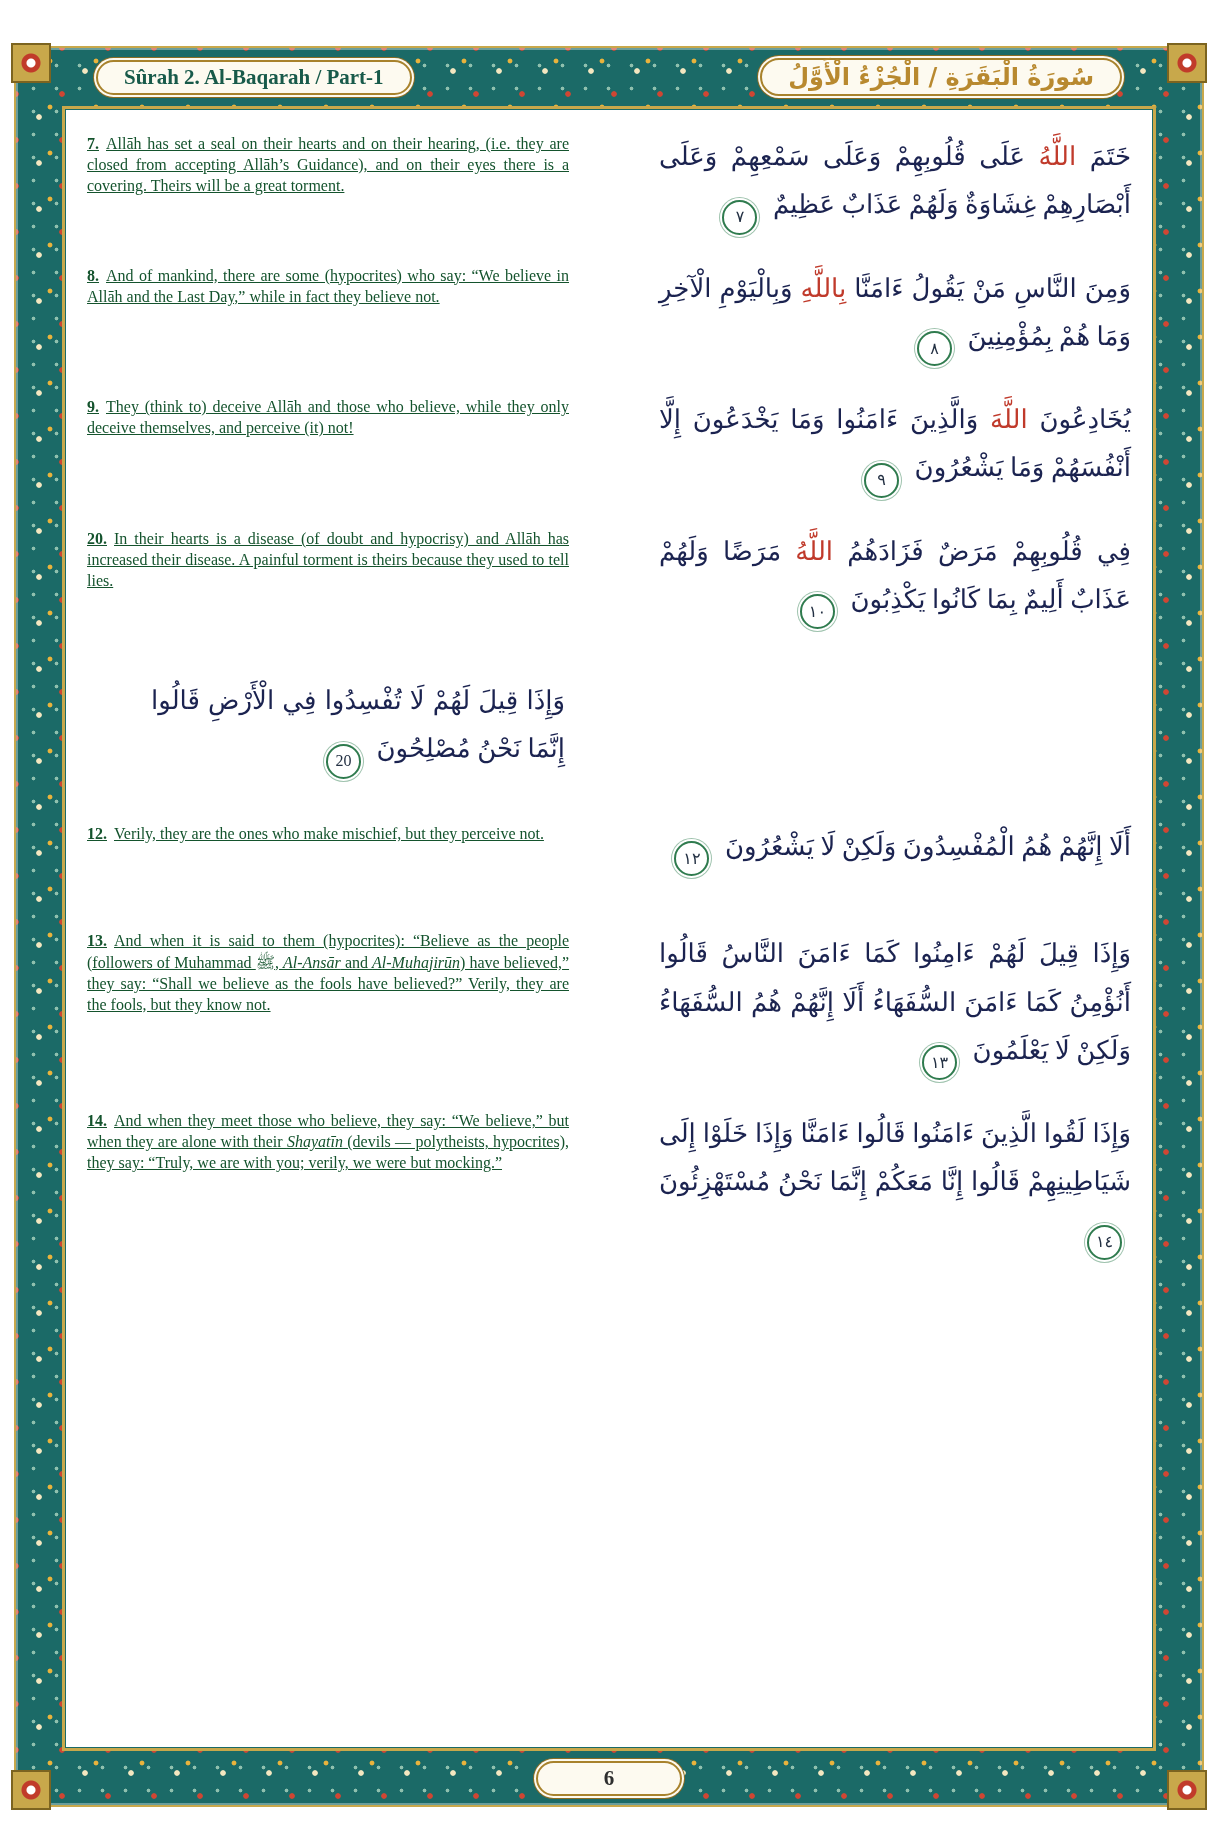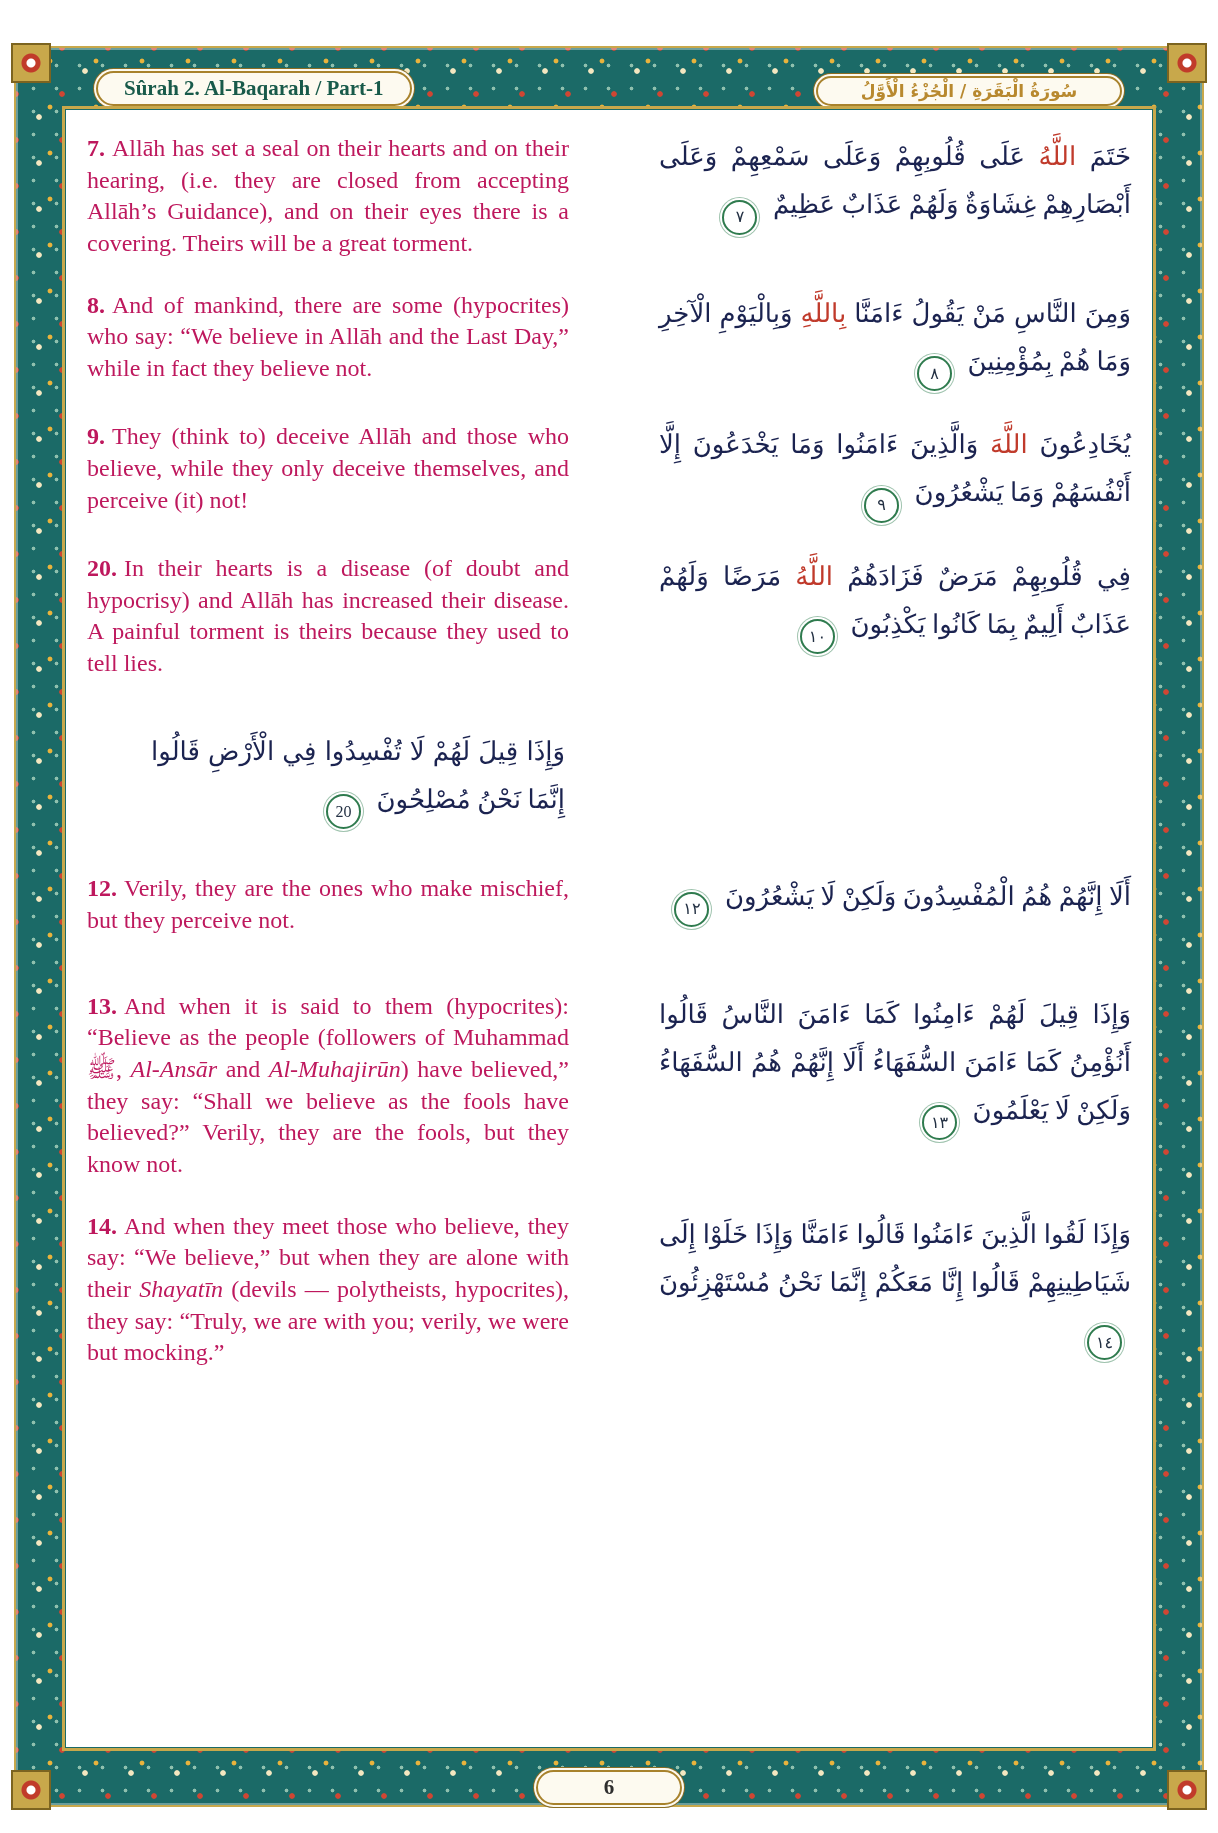--- a/index.html
+++ b/index.html
@@ -26,52 +26,53 @@
     padding:0 46px;
   }
   .corner{
     position:absolute;width:40px;height:40px;z-index:3;
     background:radial-gradient(circle,#ffffff 4px,#c13b2a 5px 9px,var(--gold,#c8a84b) 10px);
     border:2px solid #7c6420;box-sizing:border-box;
   }
   .corner.tl{top:-5px;left:-5px}.corner.tr{top:-5px;right:-5px}
   .corner.bl{bottom:-5px;left:-5px}.corner.br{bottom:-5px;right:-5px}
 
-  .band{display:flex;align-items:flex-end;box-sizing:border-box}
+  .band{display:flex;align-items:center;box-sizing:border-box}
   .band.top{height:58px;justify-content:space-between;padding:0 34px}
   .band.bottom{height:54px;justify-content:center}
 
   .cartouche{
     background:#fdfaf0;border:2px solid #a8822c;border-radius:24px;
     box-shadow:0 0 0 2px #fdfaf0,0 0 0 3px #8a6d24;
     padding:3px 26px;white-space:nowrap;
   }
   .cartouche.en{color:var(--header_text,#185a4a);font-weight:bold;font-size:21px;}
   .cartouche.ar{
-    color:var(--header_gold,#b8892f);font-weight:bold;font-size:17px;
+    color:var(--header_gold,#b8892f);font-weight:bold;font-size:24px;
     font-family:"DejaVu Sans",sans-serif;direction:rtl;min-width:250px;text-align:center;
   }
   .cartouche.pagenum{min-width:90px;text-align:center;font-size:21px;color:#2e2e2e;font-weight:bold;}
 
   .inner{
     flex:1;background:#ffffff;box-sizing:border-box;
     border:3px solid var(--gold,#c8a84b);
     box-shadow:inset 0 0 0 1px var(--frame_teal,#1b6a67);
     padding:24px 18px 20px 22px;
     overflow:hidden;
   }
   .verse-row{display:grid;grid-template-columns:482px 1fr;column-gap:26px;margin-bottom:30px;}
   .verse-row:nth-child(4){margin-bottom:48px}
   .verse-row:nth-child(5){margin-bottom:44px}
   .verse-row:nth-child(6){margin-bottom:54px}
   .verse-row:last-child{margin-bottom:0}
 
   .english{
-    font-size:24px;line-height:1.32;color:#be185d;
+    font-size:16px;line-height:1.32;color:#14532d;
     text-align:justify;
+    text-decoration:underline;
   }
   .vnum{font-weight:bold;margin-right:7px;}
   .arabic{
     direction:rtl;text-align:justify;
     font-family:Liberation Serif, serif;
     font-size:26px;line-height:1.85;color:var(--arabic_text,#1b2350);
     padding-right:4px;padding-left:64px;
   }
   .seg-italic{font-style:italic}
   .seg-red{color:var(--highlight_red,#c03a2b)}

